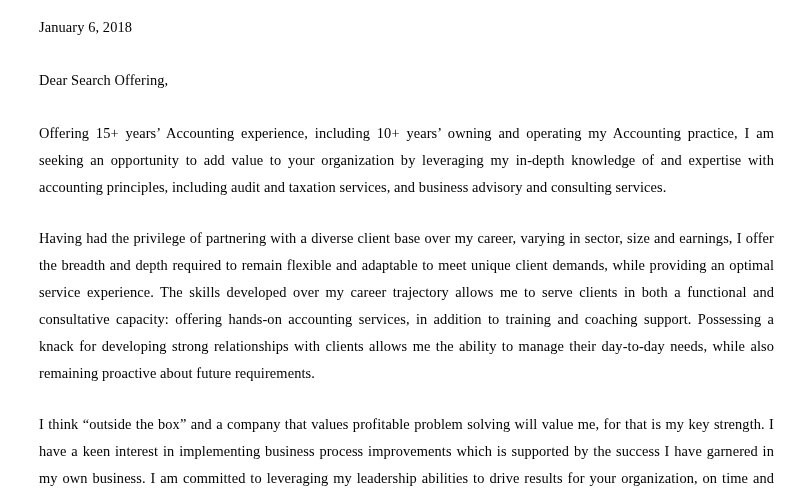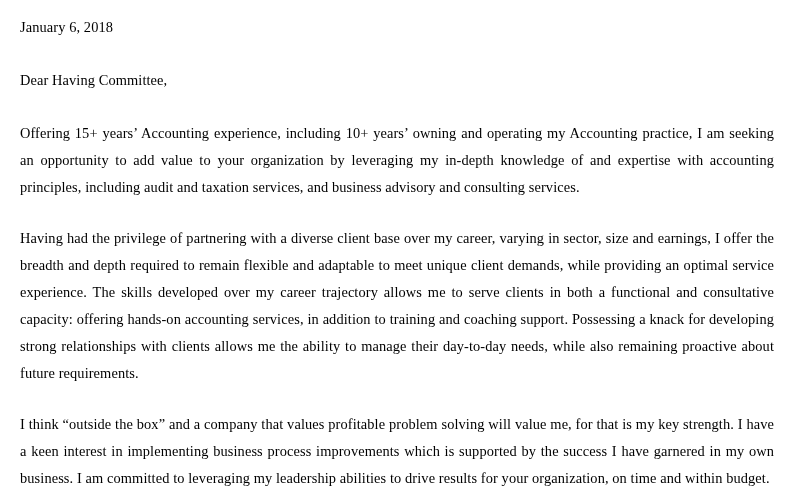--- a/index.html
+++ b/index.html
@@ -11,21 +11,21 @@
     width: 800px;
     height: 500px;
     overflow: hidden;
     font-family: "Liberation Serif", serif;
     color: #000000;
   }
   .page {
     box-sizing: border-box;
     width: 800px;
     height: 500px;
-    padding: 14px 26px 0 20px;
+    padding: 14px 26px 0 39px;
     background: #ffffff;
   }
   .para {
     font-size: 14.4px;
     line-height: 27px;
     text-align: justify;
     margin: 0;
     letter-spacing: 0.1px;
   }
   .date {
@@ -39,17 +39,17 @@
   }
   .last-para {
     margin-bottom: 16px;
   }
 </style>
 </head>
 <body>
 
 <div class="page">
   <p class="para date">January 6, 2018</p>
-  <p class="para salutation">Dear Having Committee,</p>
+  <p class="para salutation">Dear Search Offering,</p>
   <p class="para body-para">Offering 15+ years’ Accounting experience, including 10+ years’ owning and operating my Accounting practice, I am seeking an opportunity to add value to your organization by leveraging my in-depth knowledge of and expertise with accounting principles, including audit and taxation services, and business advisory and consulting services.</p>
   <p class="para body-para">Having had the privilege of partnering with a diverse client base over my career, varying in sector, size and earnings, I offer the breadth and depth required to remain flexible and adaptable to meet unique client demands, while providing an optimal service experience. The skills developed over my career trajectory allows me to serve clients in both a functional and consultative capacity: offering hands-on accounting services, in addition to training and coaching support. Possessing a knack for developing strong relationships with clients allows me the ability to manage their day-to-day needs, while also remaining proactive about future requirements.</p>
   <p class="para last-para">I think “outside the box” and a company that values profitable problem solving will value me, for that is my key strength.  I have a keen interest in implementing business process improvements which is supported by the success I have garnered in my own business.  I am committed to leveraging my leadership abilities to drive results for your organization, on time and within budget.</p>
 </div>
 
 </body></html>

